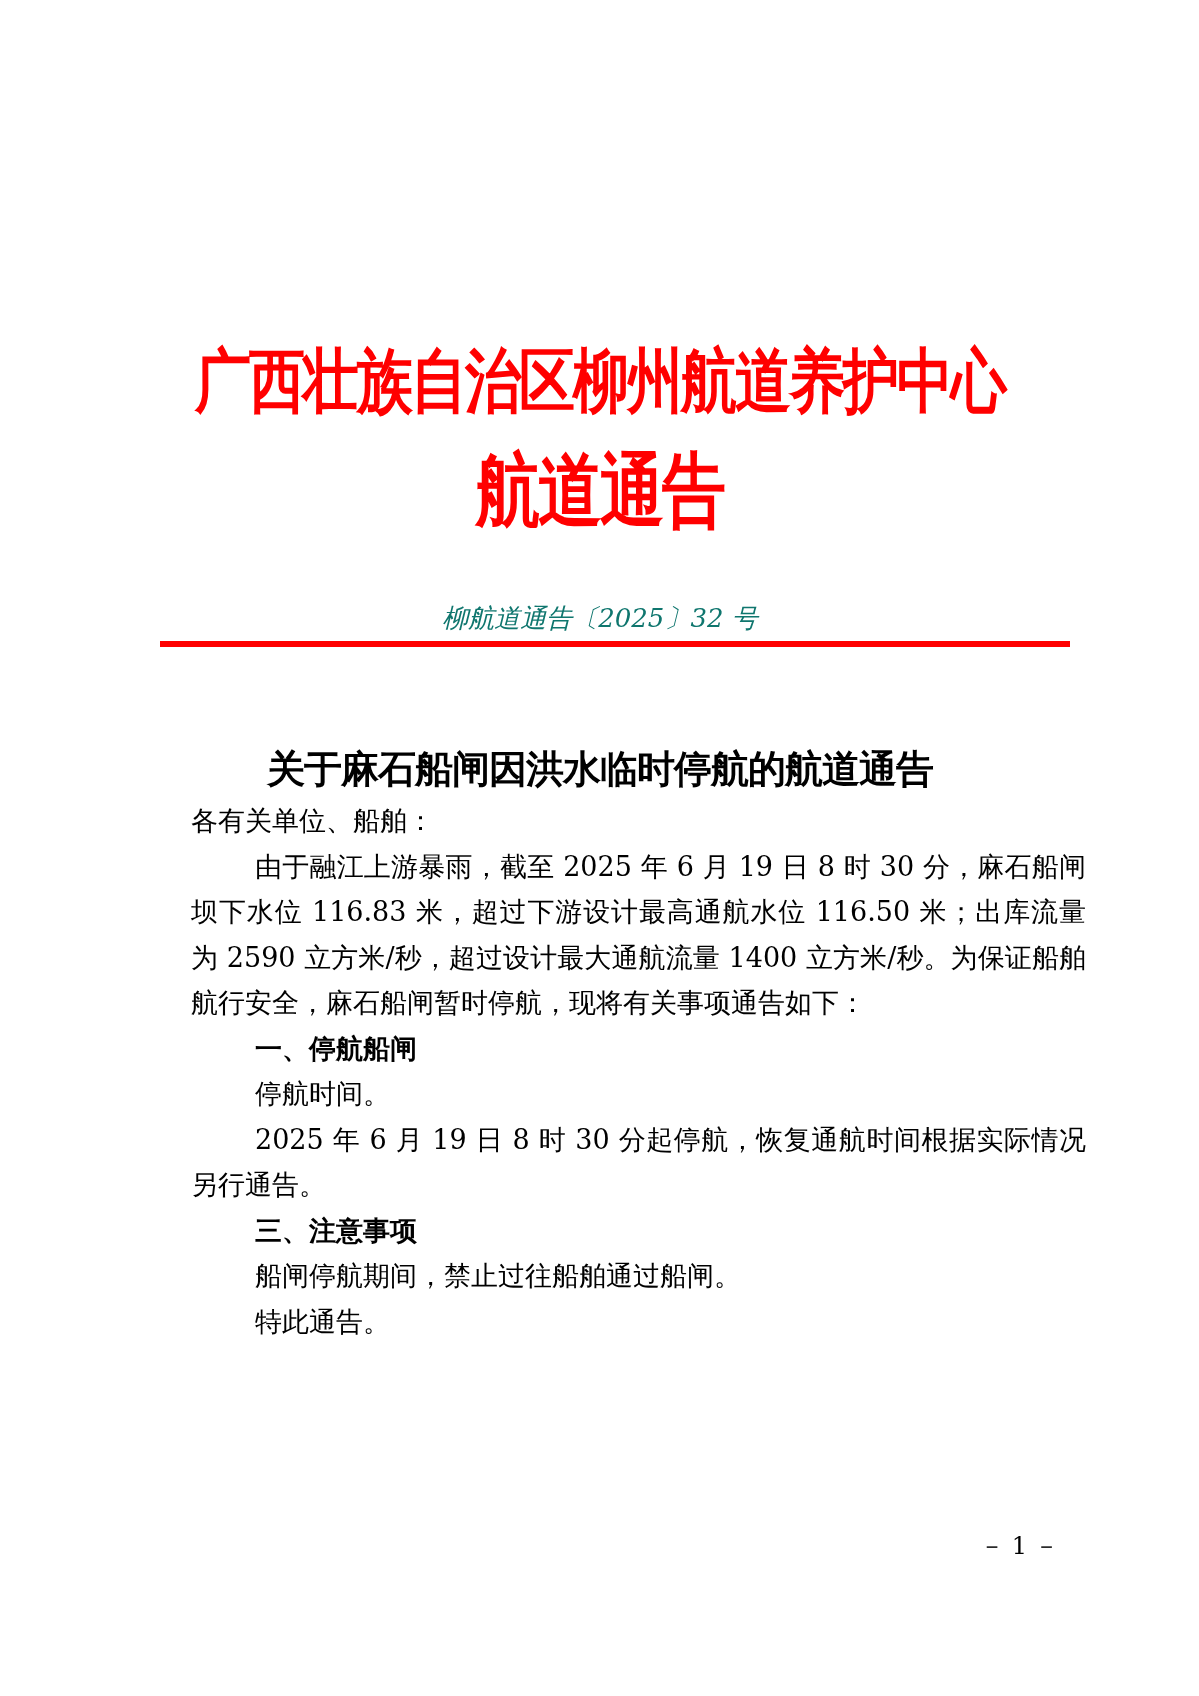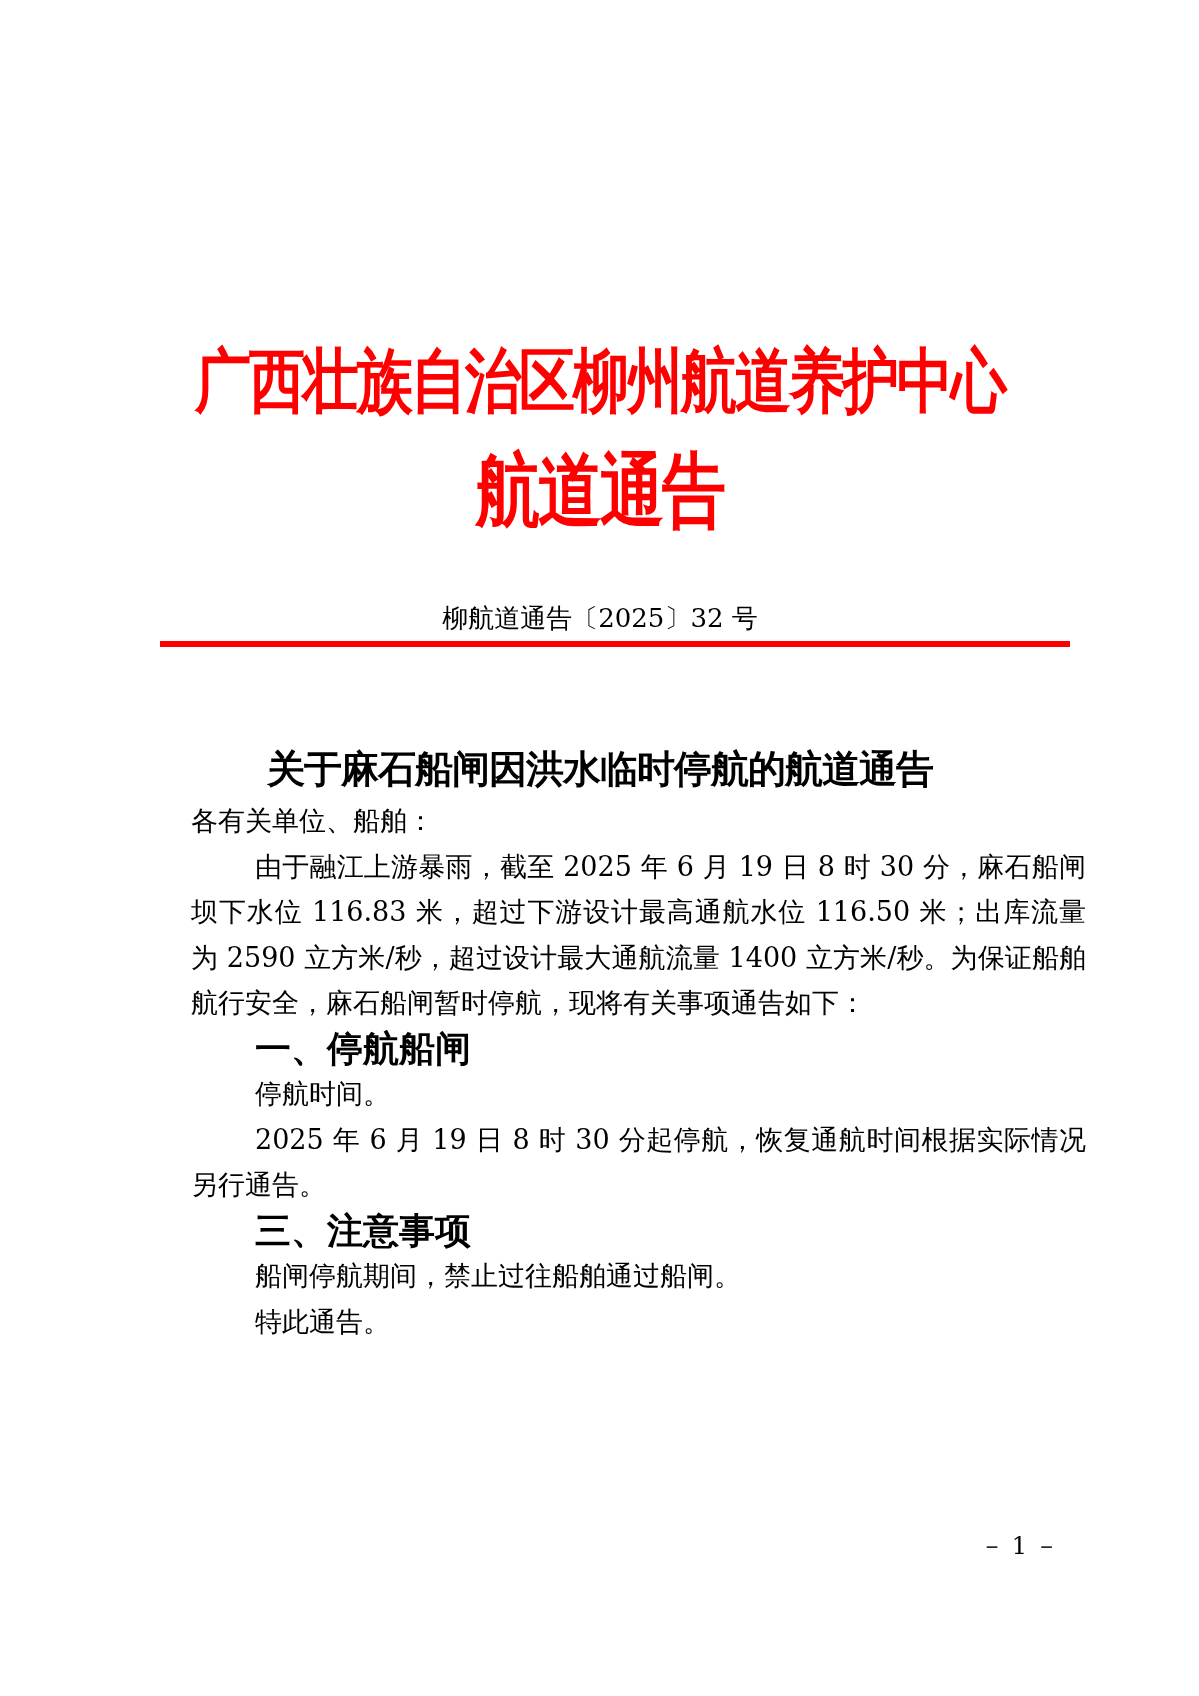--- a/index.html
+++ b/index.html
@@ -7,39 +7,40 @@
     .page { position: absolute; left: 0; top: 0; width: 1199px; height: 1680px; background: #fff; }
     .masthead {
       position: absolute; left: 150px; width: 900px; text-align: center;
       color: #ff0000; font-family: "DejaVu Serif", "Liberation Serif", serif;
       font-weight: bold; letter-spacing: -2px; transform: scaleY(1.25);
     }
     .masthead.org { top: 340px; font-size: 56px; line-height: 80px; }
     .masthead.title { top: 450px; font-size: 64px; line-height: 80px; }
     .docno {
       position: absolute; left: 150px; width: 900px; top: 598px; text-align: center;
-      font-family: "DejaVu Serif", "Liberation Serif", serif; font-size: 26px; color: #000000;
+      font-family: "DejaVu Serif", "Liberation Serif", serif; font-size: 26px; color: #0f766e;
       line-height: 40px;
+      font-style: italic;
     }
     .redline { position: absolute; left: 160px; top: 641px; width: 910px; height: 6px; background: #ff0000; }
     .notice-title {
       position: absolute; left: 150px; width: 900px; top: 744px; text-align: center;
       font-family: "DejaVu Serif", "Liberation Serif", serif; font-weight: bold; font-size: 38px;
       color: #000; line-height: 50px; letter-spacing: -1px;
     }
     .body-text {
       position: absolute; left: 163px; width: 895px; top: 798px;
       font-family: "DejaVu Serif", "Liberation Serif", serif; font-size: 27px; color: #000;
       line-height: 45.5px; text-align: justify; margin-left: 28px;
     }
     .body-text p { margin: 0; }
     .indent { text-indent: 64px; }
     .heading {
       margin: 0; padding-left: 64px; font-family: "DejaVu Sans", "Liberation Sans", sans-serif;
-      font-weight: bold; font-size: 36px;
+      font-weight: bold; font-size: 27px;
     }
     .page-number {
       position: absolute; left: 980px; top: 1530px; font-family: "DejaVu Serif", "Liberation Serif", serif;
       font-size: 24px; color: #000;
     }
   </style>
 </head>
 <body>
 
 <div class="page">

